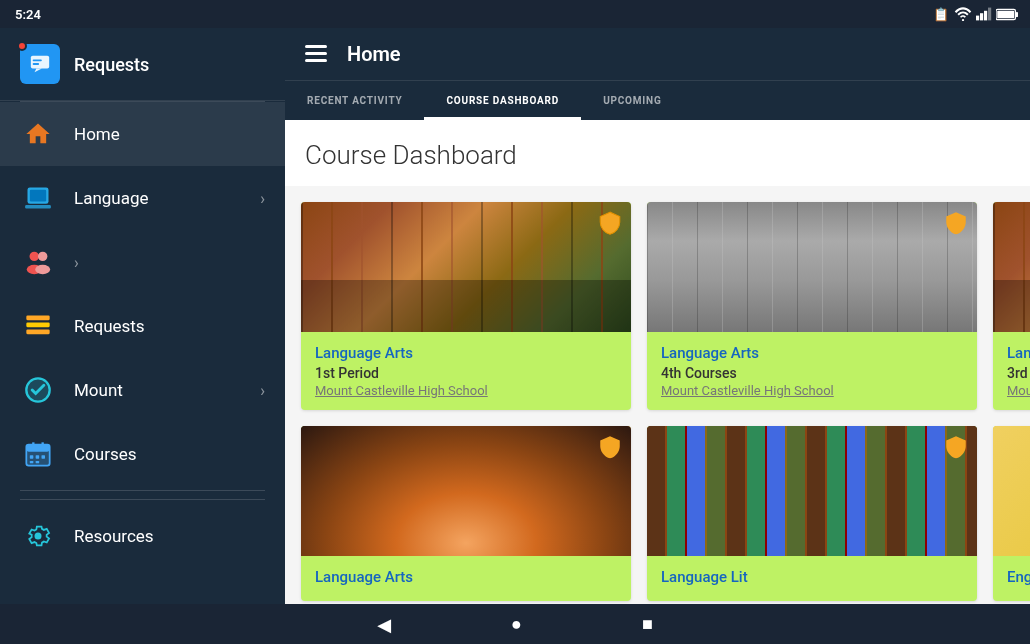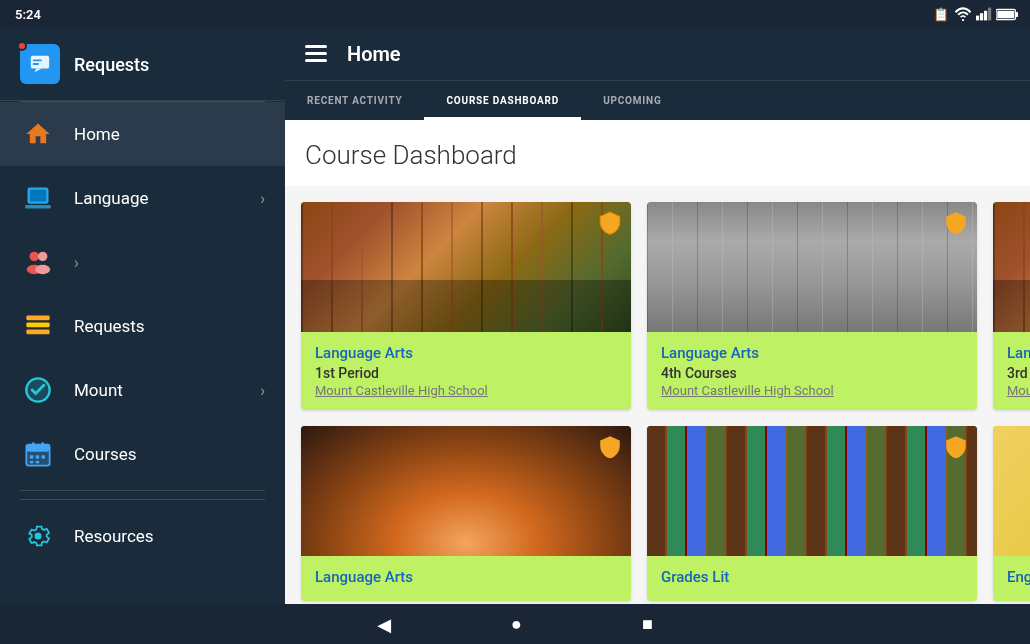--- a/index.html
+++ b/index.html
@@ -605,21 +605,21 @@
         </div>
 
         <div class="course-card">
           <div class="card-image-wrap">
             <div class="book-img-4" style="width:100%;height:100%;"></div>
             <svg class="badge-shield" viewBox="0 0 24 24" style="position:absolute;top:8px;right:8px;width:26px;height:26px;">
               <path d="M12 2L3 6v5c0 5.25 3.75 10.15 9 11.35C17.25 21.15 21 16.25 21 11V6L12 2z" fill="#f5a623"></path>
             </svg>
           </div>
           <div class="card-body">
-            <div class="card-subject">Grades Lit</div>
+            <div class="card-subject">Language Lit</div>
           </div>
         </div>
 
         <div class="course-card">
           <div class="card-image-wrap">
             <div class="book-img-5" style="width:100%;height:100%;"></div>
           </div>
           <div class="card-body">
             <div class="card-subject">Engli...</div>
           </div>

